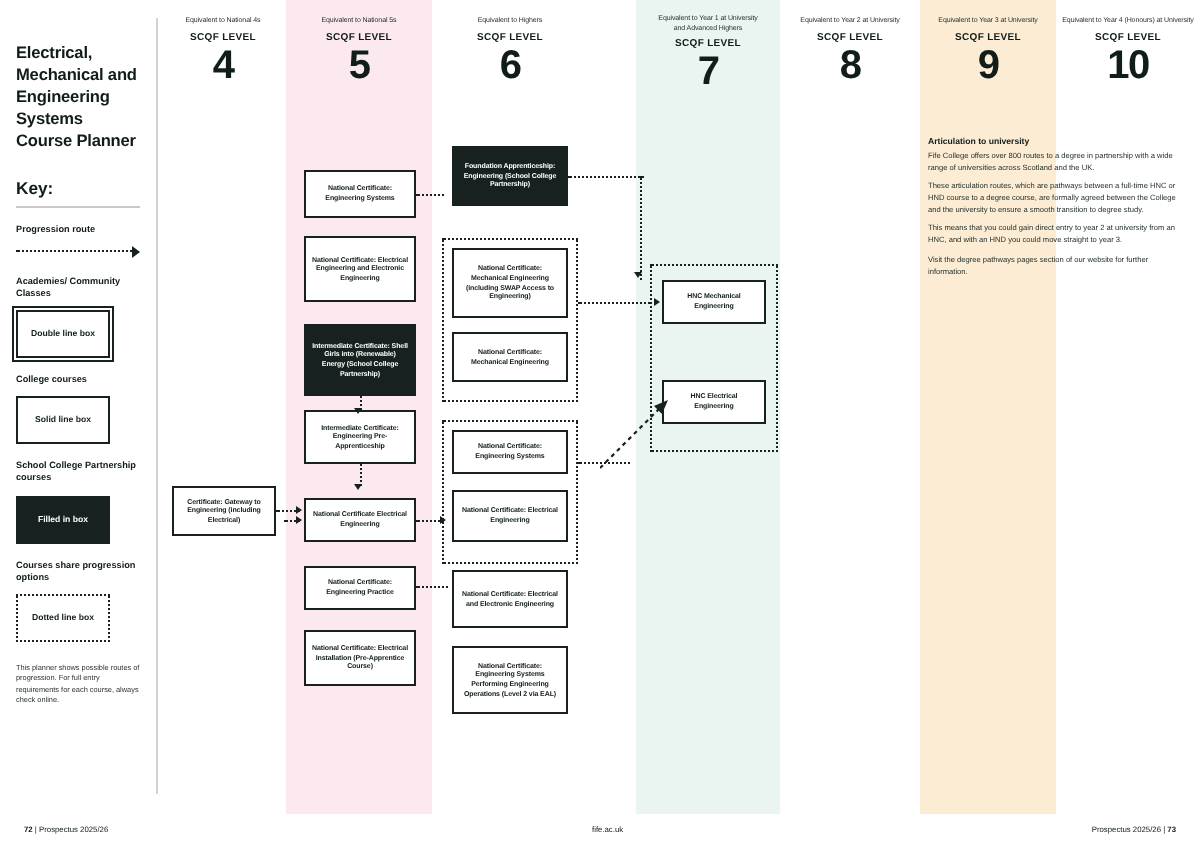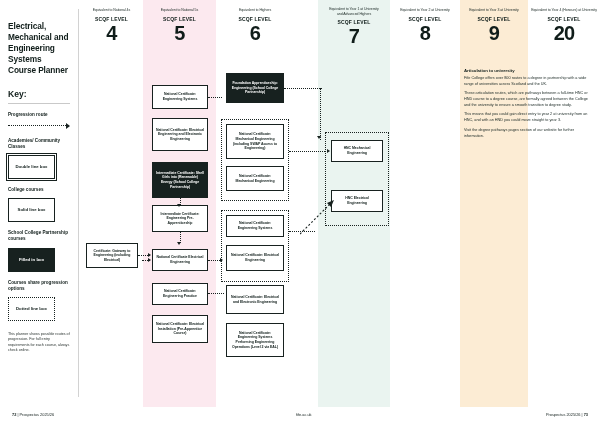--- a/index.html
+++ b/index.html
@@ -143,21 +143,21 @@
     <div class="col-head">
       <div class="eq">Equivalent to Year 3 at University</div>
       <div class="scqf">SCQF LEVEL</div>
       <div class="lvl">9</div>
     </div>
   </div>
   <div class="col" style="left:530px;width:68px">
     <div class="col-head">
       <div class="eq">Equivalent to Year 4 (Honours) at University</div>
       <div class="scqf">SCQF LEVEL</div>
-      <div class="lvl">20</div>
+      <div class="lvl">10</div>
     </div>
   </div>
 
   <div class="cbox b-solid" style="left:86px;top:243px;width:52px;height:25px">Certificate: Gateway to Engineering (including Electrical)</div>
 
   <div class="cbox b-solid" style="left:152px;top:85px;width:56px;height:24px">National Certificate: Engineering Systems</div>
   <div class="cbox b-solid" style="left:152px;top:118px;width:56px;height:33px">National Certificate: Electrical Engineering and Electronic Engineering</div>
   <div class="cbox b-filled" style="left:152px;top:162px;width:56px;height:36px">Intermediate Certificate: Shell Girls into (Renewable) Energy (School College Partnership)</div>
   <div class="cbox b-solid" style="left:152px;top:205px;width:56px;height:27px">Intermediate Certificate: Engineering Pre-Apprenticeship</div>
   <div class="cbox b-solid" style="left:152px;top:249px;width:56px;height:22px">National Certificate Electrical Engineering</div>

